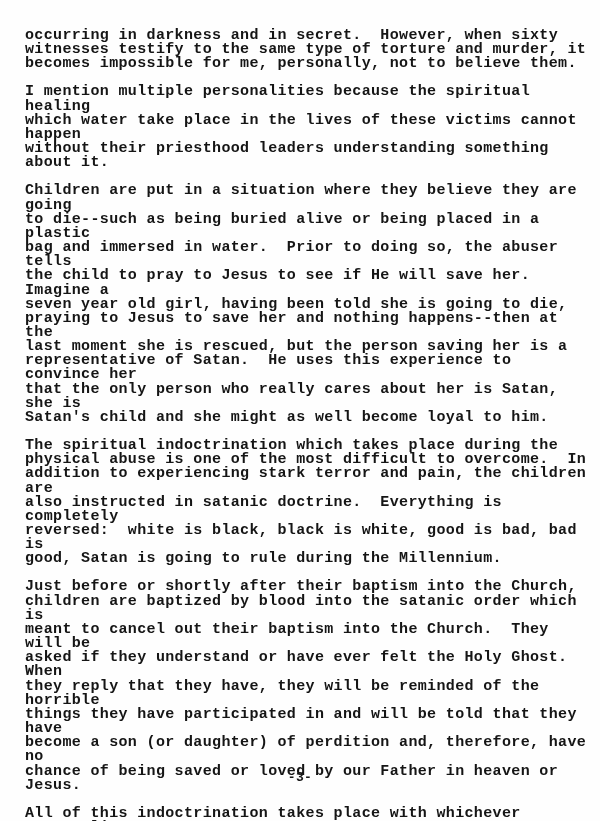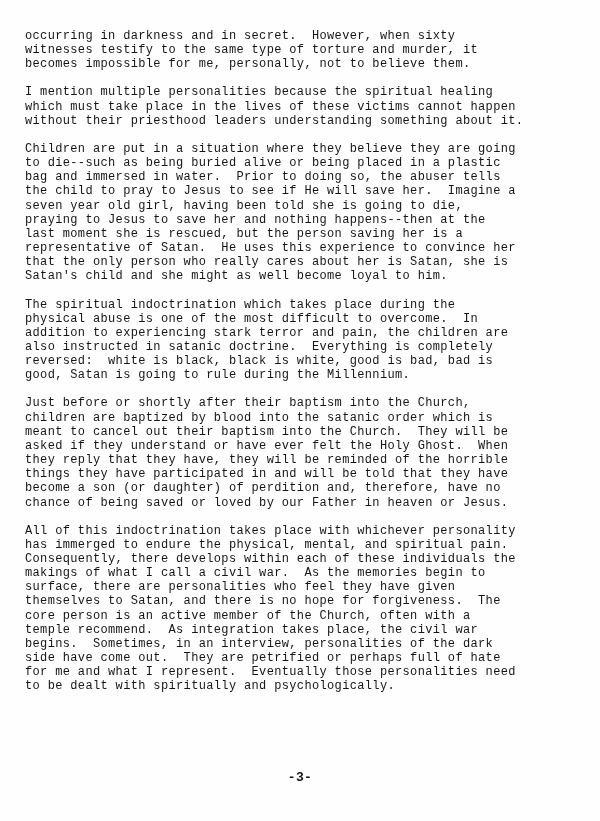--- a/index.html
+++ b/index.html
@@ -17,24 +17,24 @@
     color: #151515;
   }
   .text-block {
     position: absolute;
     left: 25px;
     top: 29px;
     width: 565px;
   }
   .para {
     margin: 0 0 14px 0;
-    font-size: 12px;
+    font-size: 15px;
     line-height: 14.15px;
     letter-spacing: 0.35px;
-    font-weight: normal;
+    font-weight: bold;
     white-space: pre-wrap;
   }
   .page-number {
     position: absolute;
     top: 771px;
     left: 0;
     width: 600px;
     text-align: center;
     font-size: 13px;
     line-height: 14px;
@@ -44,21 +44,21 @@
 </style>
 </head>
 <body>
 
 <div class="page">
   <div class="text-block">
     <p class="para">occurring in darkness and in secret.  However, when sixty
 witnesses testify to the same type of torture and murder, it
 becomes impossible for me, personally, not to believe them.</p>
     <p class="para">I mention multiple personalities because the spiritual healing
-which must take place in the lives of these victims cannot happen
+which water take place in the lives of these victims cannot happen
 without their priesthood leaders understanding something about it.</p>
     <p class="para">Children are put in a situation where they believe they are going
 to die--such as being buried alive or being placed in a plastic
 bag and immersed in water.  Prior to doing so, the abuser tells
 the child to pray to Jesus to see if He will save her.  Imagine a
 seven year old girl, having been told she is going to die,
 praying to Jesus to save her and nothing happens--then at the
 last moment she is rescued, but the person saving her is a
 representative of Satan.  He uses this experience to convince her
 that the only person who really cares about her is Satan, she is

